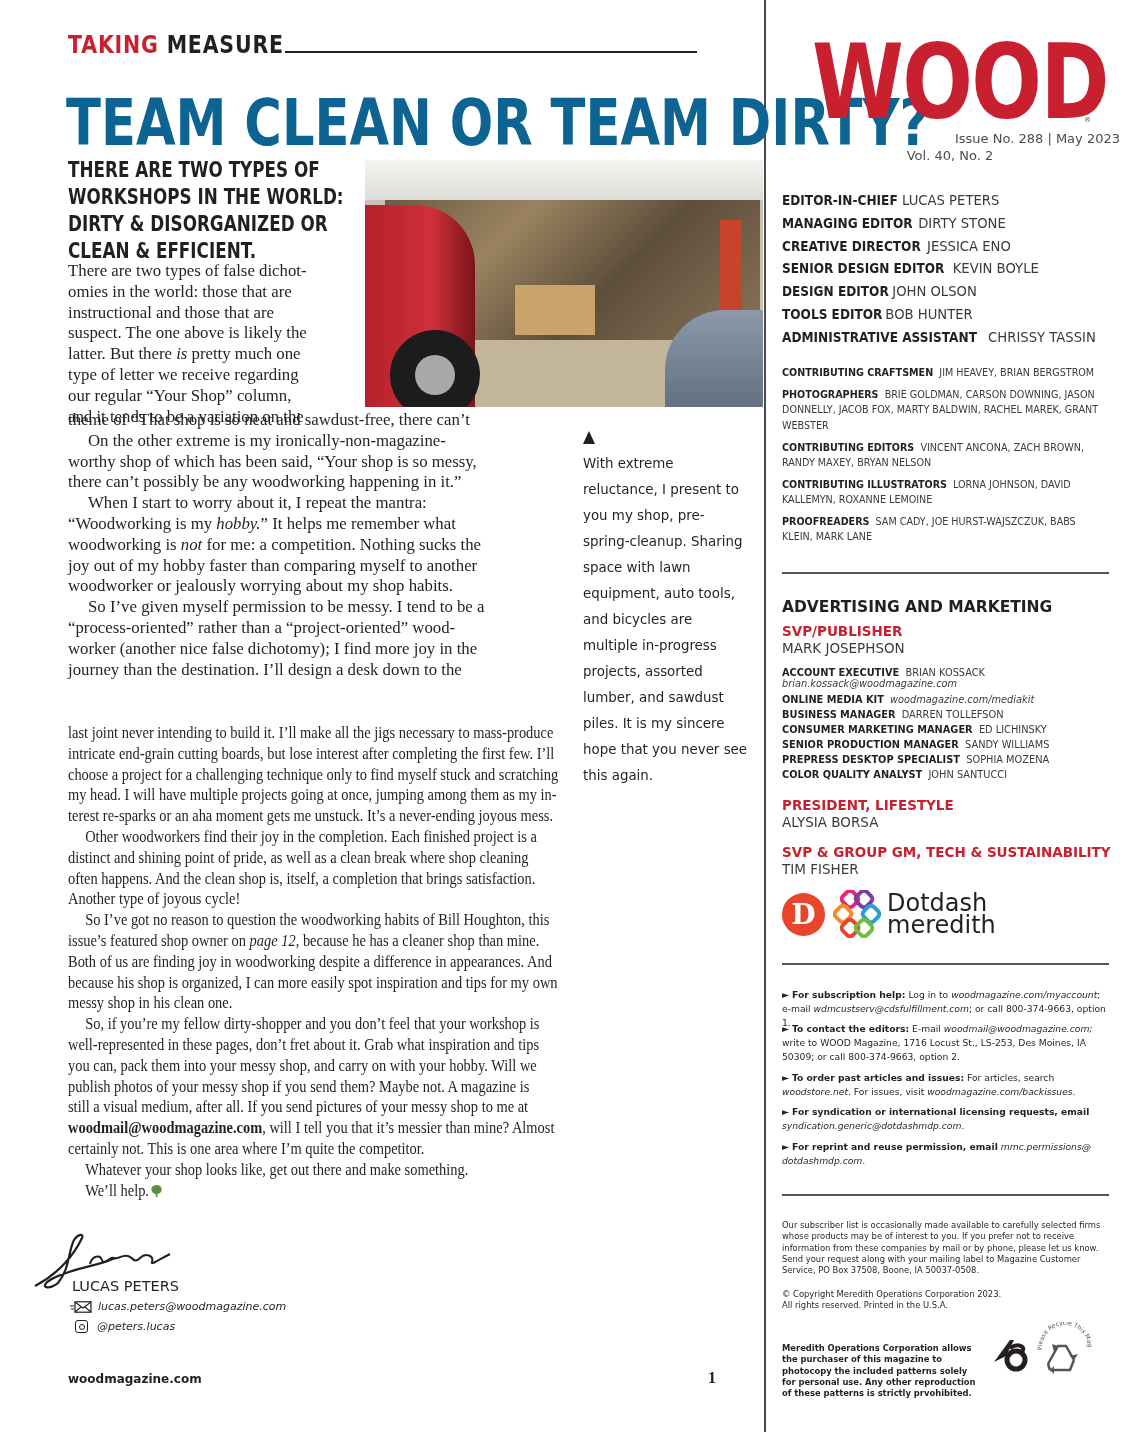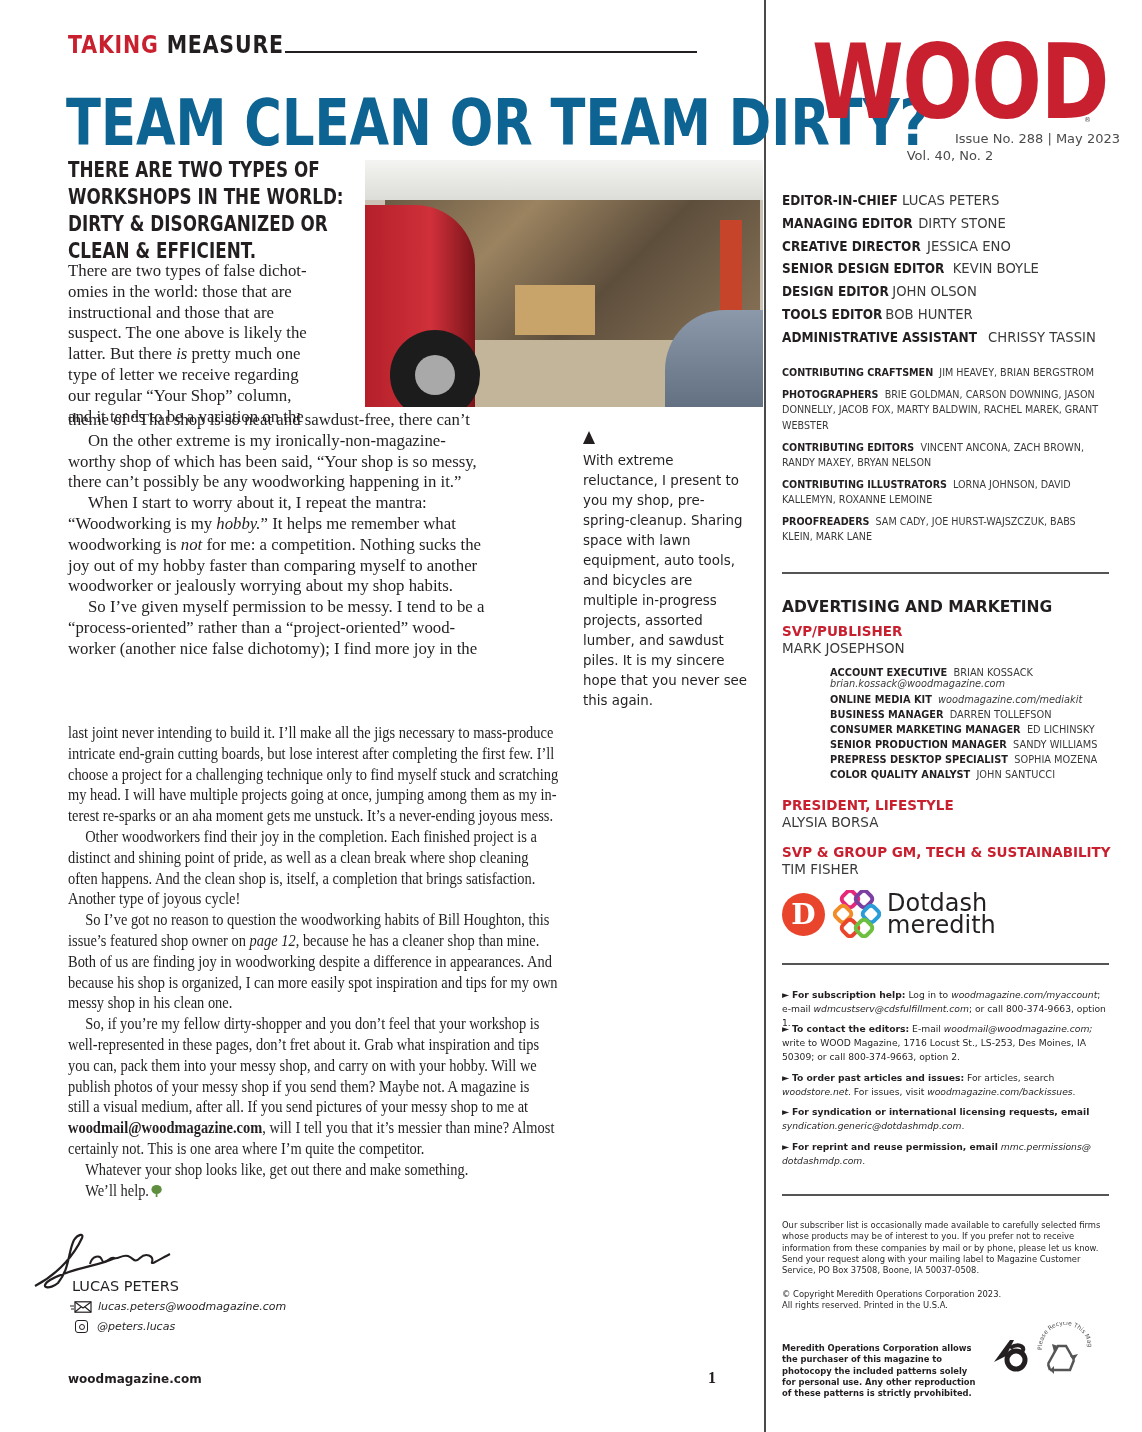--- a/index.html
+++ b/index.html
@@ -24,21 +24,21 @@
   .photo .interior { position: absolute; left: 20px; top: 40px; width: 375px; height: 140px; background: linear-gradient(135deg, #6b5a44 0%, #9b8360 30%, #5d4e3c 60%, #8a7458 100%); }
   .photo .floor { position: absolute; left: 100px; top: 180px; width: 210px; height: 67px; background: #c2b59a; }
   .photo .truck { position: absolute; left: 0; top: 45px; width: 110px; height: 202px; background: linear-gradient(90deg, #b4202a, #d0303a 60%, #7a141a); border-top-right-radius: 60px; }
   .photo .tire { position: absolute; left: 25px; top: 170px; width: 90px; height: 90px; border-radius: 50%; background: #1c1c1c; }
   .photo .tire::after { content: ""; position: absolute; left: 25px; top: 25px; width: 40px; height: 40px; border-radius: 50%; background: #a9a9a9; }
   .photo .car { position: absolute; left: 300px; top: 150px; width: 110px; height: 110px; background: linear-gradient(#8b99ab, #5e6b7c); border-top-left-radius: 60px; }
   .photo .bench { position: absolute; left: 150px; top: 125px; width: 80px; height: 50px; background: #c9a46a; }
   .photo .hose { position: absolute; left: 355px; top: 60px; width: 22px; height: 100px; background: #c6452a; }
 
   .caption-arrow { position: absolute; left: 583px; top: 431px; width: 0; height: 0; border-left: 6px solid transparent; border-right: 6px solid transparent; border-bottom: 13px solid #231f20; }
-  .caption { position: absolute; left: 583px; top: 451px; width: 165px; font-family: "DejaVu Sans", sans-serif; font-size: 13.4px; line-height: 20px; color: #231f20; }
+  .caption { position: absolute; left: 583px; top: 451px; width: 165px; font-family: "DejaVu Sans", sans-serif; font-size: 13.4px; line-height: 26px; color: #231f20; }
 
   
   .body-text { position: absolute; left: 68px; font-size: 16.8px; line-height: 20.8px; color: #231f20; white-space: nowrap; }
   .body-text .ind { padding-left: 20px; }
   .body-text i { font-style: italic; }
   .body-text b { font-weight: bold; }
   .narrow { transform: scaleX(0.96); transform-origin: left; }
 
   .tree-icon { display: inline-block; width: 12px; height: 12px; position: relative; margin-left: 3px; vertical-align: -1px; }
   .tree-icon::before { content: ""; position: absolute; left: 0; top: 0; width: 12px; height: 9px; border-radius: 50%; background: #5e8e3e; }
@@ -67,21 +67,21 @@
 
   .contrib { position: absolute; left: 782px; width: 335px; font-family: "DejaVu Sans", sans-serif; font-size: 9.6px; line-height: 15.4px; color: #3a3a3a; }
   .contrib .role { font-weight: bold; color: #231f20; }
 
   .side-rule { position: absolute; left: 782px; width: 327px; height: 1.5px; background: #555; }
 
   .adv-title { position: absolute; left: 782px; top: 598px; font-family: "DejaVu Sans", sans-serif; font-weight: bold; font-size: 15.5px; color: #231f20; }
   .red-role { position: absolute; left: 782px; font-family: "DejaVu Sans", sans-serif; font-weight: bold; font-size: 13.5px; color: #c8202f; white-space: nowrap; }
   .plain-name { position: absolute; left: 782px; font-family: "DejaVu Sans", sans-serif; font-size: 13.5px; color: #3a3a3a; }
 
-  .adv-list { position: absolute; left: 782px; top: 667px; font-family: "DejaVu Sans", sans-serif; font-size: 9.8px; color: #3a3a3a; margin-left: 48px; }
+  .adv-list { position: absolute; left: 782px; top: 667px; font-family: "DejaVu Sans", sans-serif; font-size: 9.8px; color: #3a3a3a; }
   .adv-list .r { line-height: 15px; white-space: nowrap; }
   .adv-list .role { font-weight: bold; color: #231f20; }
   .adv-list i { font-style: italic; }
   .adv-list .email-line { line-height: 10px; margin-bottom: 3px; font-style: italic; }
 
   .ddm-logo { position: absolute; left: 782px; top: 890px; display: flex; align-items: center; }
   .ddm-d { width: 43px; height: 43px; border-radius: 50%; background: #e8452c; color: #fff; font-family: "DejaVu Serif", serif; font-weight: bold; font-size: 28px; text-align: center; line-height: 43px; }
   .ddm-knot { width: 48px; height: 48px; margin-left: 8px; position: relative; }
   .ddm-text { margin-left: 6px; font-family: "DejaVu Sans", sans-serif; font-size: 24px; line-height: 22px; color: #231f20; }
 
@@ -139,20 +139,21 @@
   <div>worthy shop of which has been said, “Your shop is so messy,</div>
   <div>there can’t possibly be any woodworking happening in it.”</div>
   <div class="ind">When I start to worry about it, I repeat the mantra:</div>
   <div><span>“Woodworking is my </span><i>hobby.</i><span>” It helps me remember what</span></div>
   <div><span>woodworking is </span><i>not</i><span> for me: a competition. Nothing sucks the</span></div>
   <div>joy out of my hobby faster than comparing myself to another</div>
   <div>woodworker or jealously worrying about my shop habits.</div>
   <div class="ind">So I’ve given myself permission to be messy. I tend to be a</div>
   <div>“process-oriented” rather than a “project-oriented” wood-</div>
   <div>worker (another nice false dichotomy); I find more joy in the</div>
+  <div>journey than the destination. I’ll design a desk down to the</div>
 </div>
 
 <div class="body-text narrow" style="top:723px; transform: scaleX(0.86);">
   <div>last joint never intending to build it. I’ll make all the jigs necessary to mass-produce</div>
   <div>intricate end-grain cutting boards, but lose interest after completing the first few. I’ll</div>
   <div>choose a project for a challenging technique only to find myself stuck and scratching</div>
   <div>my head. I will have multiple projects going at once, jumping among them as my in-</div>
   <div>terest re-sparks or an aha moment gets me unstuck. It’s a never-ending joyous mess.</div>
   <div class="ind">Other woodworkers find their joy in the completion. Each finished project is a</div>
   <div>distinct and shining point of pride, as well as a clean break where shop cleaning</div>

